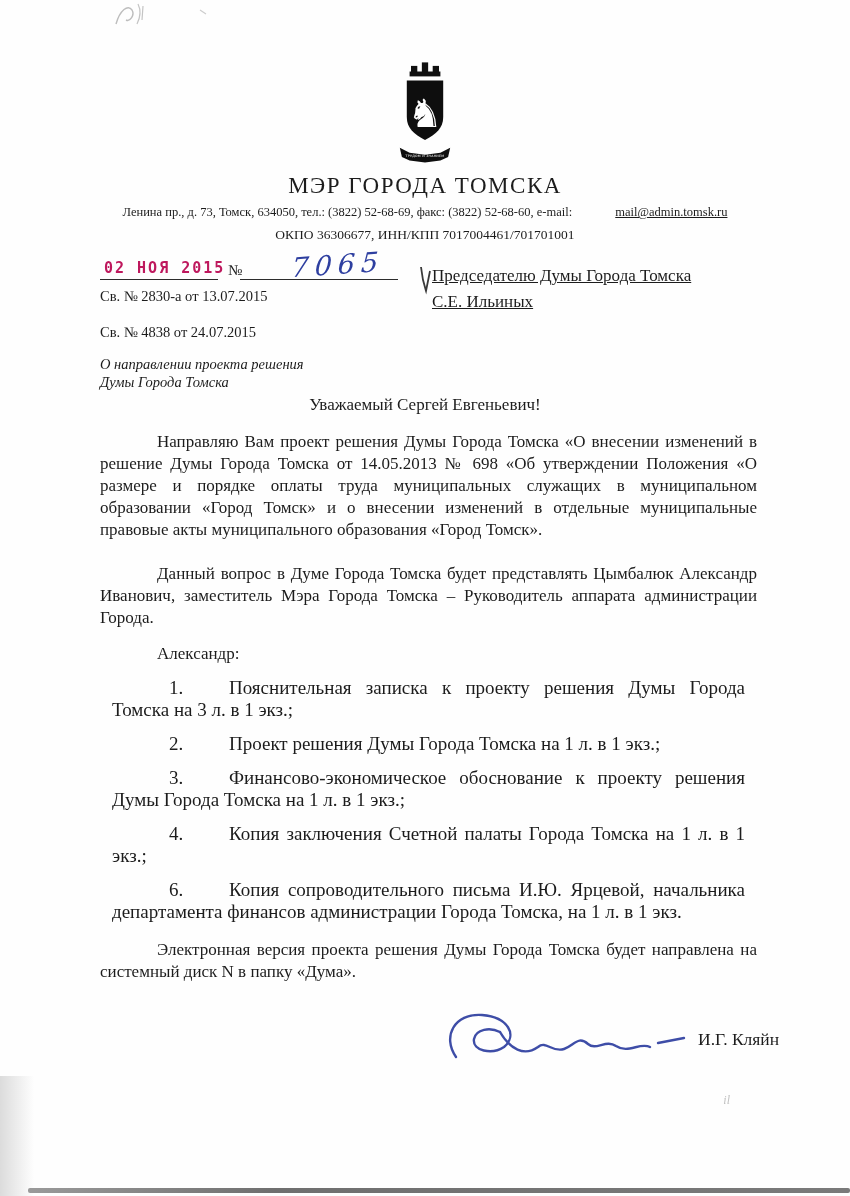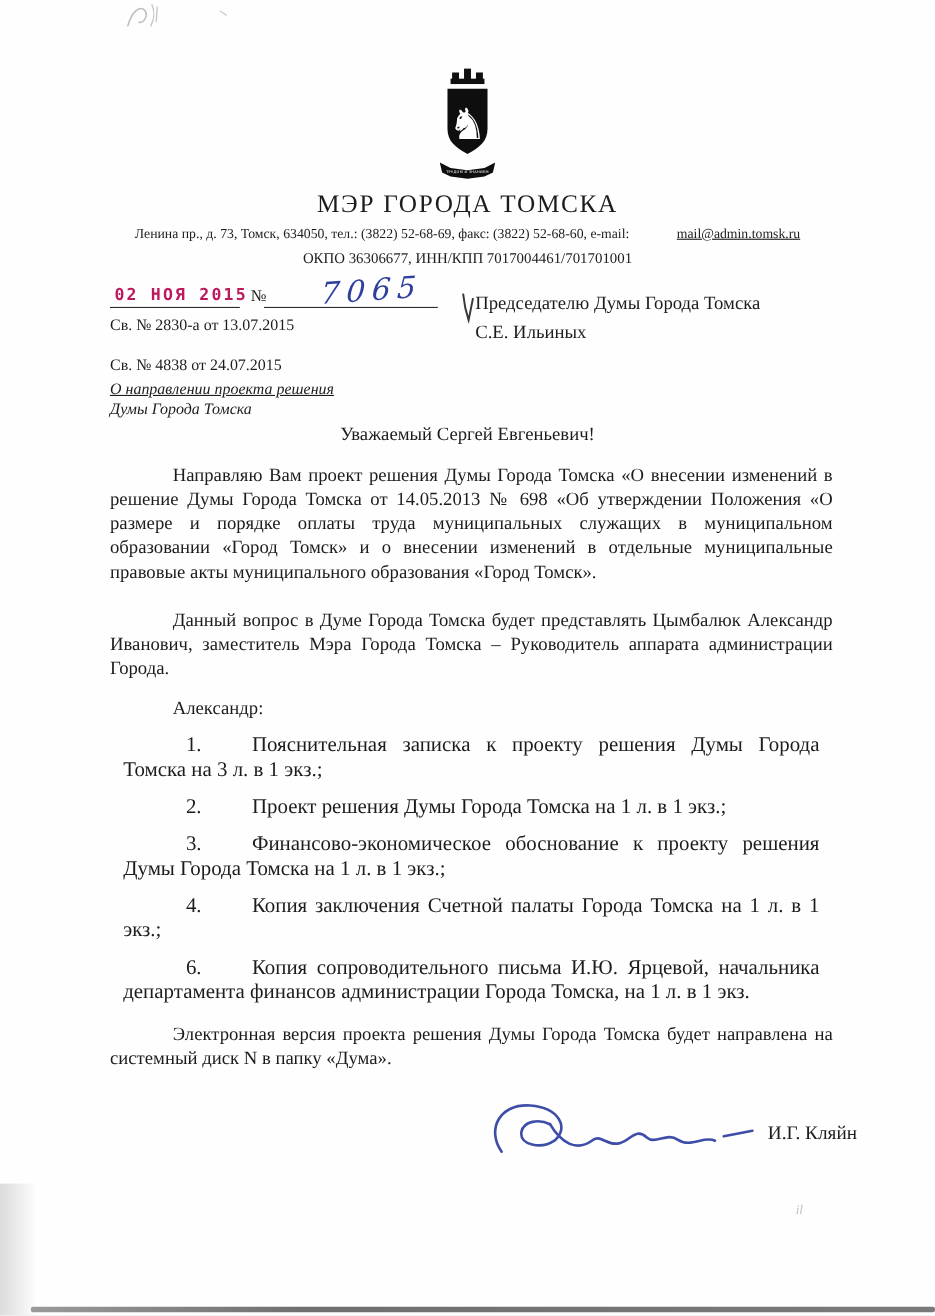--- a/index.html
+++ b/index.html
@@ -28,22 +28,22 @@
   .num-sign { position:absolute; left:128px; top:3px; font-size:15px; }
   .outgoing-number {
     position:absolute; left:178px; top:-10px; width:120px; text-align:center;
     font-family:"DejaVu Serif",serif; font-style:italic; font-size:27px;
     letter-spacing:6px; color:#2e3fa0; transform:rotate(-4deg) skewX(-8deg);
   }
   .num-underline { position:absolute; left:140px; top:20px; width:158px; border-bottom:1.3px solid #2c2c2c; }
   .ref-line { line-height:18px; margin-top:18px; }
   .ref-line.first { margin-top:4px; }
   .subject-line { line-height:18px; font-style:italic; }
-  .subject-line.first { margin-top:4px;text-decoration:underline; }
-  .addressee { position:absolute; left:332px; top:4px; font-size:17px; line-height:26px; }
+  .subject-line.first { margin-top:14px; }
+  .addressee { position:absolute; left:332px; top:4px; font-size:17px; line-height:26px;text-decoration:underline; }
   .pen-tick { position:absolute; left:318px; top:6px; }
   
   .salutation { text-align:center; margin-top:4px; font-size:17px; }
   .body-text { margin:0 93px 0 100px; }
   .para {
     font-size:17px; line-height:22px; text-align:justify;
     text-indent:57px; margin:22px 0 0 0;
   }
   .para.first { margin-top:16px; }
   .att { font-size:19px; line-height:22px; text-align:justify; text-indent:57px; margin:12px; }

